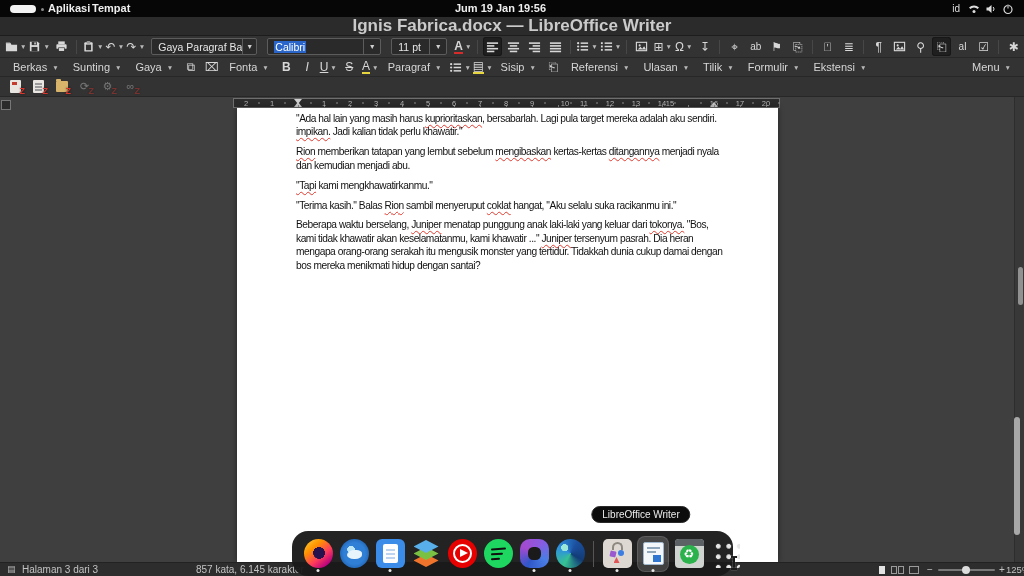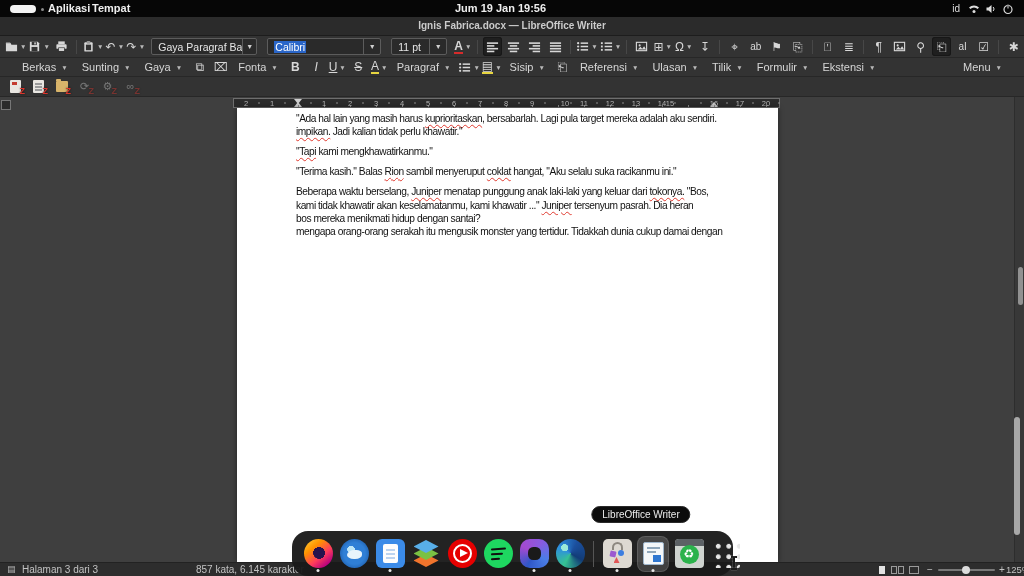--- a/index.html
+++ b/index.html
@@ -15,27 +15,27 @@
   .tb-menu{position:absolute;top:0;height:17px;line-height:17px;font-size:11px;font-weight:bold;color:#eee;padding:0 4px;}
   #tb-apps{left:44px;} #tb-places{left:88px;}
   #tb-clock{position:absolute;left:455px;top:0;height:17px;line-height:17px;font-size:11px;font-weight:bold;color:#eee;}
   #tb-kbd{position:absolute;right:64px;top:0;height:17px;line-height:17px;font-size:10px;color:#ddd;}
   .tb-ico{position:absolute;top:3px;width:12px;height:12px;}
   #tb-wifi{right:44px;} #tb-vol{right:27px;} #tb-power{right:10px;}
 
   
   #titlebar{position:absolute;left:0;top:17px;width:1024px;height:19px;background:#2b2b2b;
             border-bottom:1px solid #1d1d1d;box-sizing:border-box;}
-  #titlebar .t{display:block;text-align:center;line-height:18px;font-size:10px;font-weight:bold;color:#cbcbcb;}
+  #titlebar .t{display:block;text-align:center;line-height:18px;font-size:17px;font-weight:bold;color:#cbcbcb;}
 
   
   .bar{position:absolute;left:0;width:1024px;background:#333;box-sizing:border-box;
        display:flex;align-items:center;border-bottom:1px solid #272727;}
   #row1{top:36px;height:22px;padding:0 4px;}
-  #row2{top:58px;height:19px;padding:0 15px;}
+  #row2{top:58px;height:19px;padding:0 6px;}
   #row3{top:77px;height:20px;padding:0 4px;}
   .tbtn{height:19px;min-width:19px;display:flex;align-items:center;justify-content:center;
         border-radius:3px;color:#d8d8d8;font-size:12px;margin:0 1px;flex:0 0 auto;cursor:default;}
   .tbtn .g{line-height:1;}
   .tbtn.active{background:#1f1f1f;box-shadow:inset 0 0 0 1px #171717;}
   .drop{font-size:6.5px;color:#b9b9b9;margin-left:2px;}
   .sep{width:1px;height:14px;background:#474747;margin:0 4px;flex:0 0 auto;}
   .spacer{flex:1 1 auto;}
   .combo{height:17px;background:#2a2a2a;border:1px solid #5c5c5c;border-radius:2px;margin:0 5px;
          display:flex;align-items:center;flex:0 0 auto;box-sizing:border-box;}
@@ -552,30 +552,34 @@
       <span class="dot" style="left: 519px;"></span>
       <span class="dot" style="left: 545px;"></span>
     </div>
   <div id="page">
     <div id="pagetext">
         <div class="para">
           <div class="line"><span>"Ada hal lain yang masih harus </span><span class="sp">kuprioritaskan</span><span>, bersabarlah. Lagi pula target mereka adalah aku sendiri.</span></div>
           <div class="line"><span class="sp">impikan.</span><span> Jadi kalian tidak perlu khawatir."</span></div>
         </div>
         <div class="para">
+          <div class="line"><span class="sp">Rion</span><span> memberikan tatapan yang lembut sebelum </span><span class="sp">mengibaskan</span><span> kertas-kertas </span><span class="sp">ditangannya</span><span> menjadi nyala</span></div>
+          <div class="line"><span>dan kemudian menjadi abu.</span></div>
+        </div>
+        <div class="para">
           <div class="line"><span class="sp">"Tapi</span><span> kami mengkhawatirkanmu."</span></div>
         </div>
         <div class="para">
           <div class="line"><span>"Terima kasih." Balas </span><span class="sp">Rion</span><span> sambil menyeruput </span><span class="sp">coklat</span><span> hangat, "Aku selalu suka racikanmu ini."</span></div>
         </div>
         <div class="para">
           <div class="line"><span>Beberapa waktu berselang, </span><span class="sp">Juniper</span><span> menatap punggung anak laki-laki yang keluar dari </span><span class="sp">tokonya.</span><span> "Bos,</span></div>
           <div class="line"><span>kami tidak khawatir akan keselamatanmu, kami khawatir ..." </span><span class="sp">Juniper</span><span> tersenyum pasrah. Dia heran</span></div>
+          <div class="line"><span>mengapa orang-orang serakah itu mengusik monster yang tertidur. Tidakkah dunia cukup damai dengan</span></div>
           <div class="line"><span>bos mereka menikmati hidup dengan santai?</span></div>
-          <div class="line"><span>mengapa orang-orang serakah itu mengusik monster yang tertidur. Tidakkah dunia cukup damai dengan</span></div>
         </div>
       </div>
   </div>
   <div id="vscroll">
     <div id="vthumb-a"></div>
     <div id="vthumb-b"></div>
   </div>
 </div>
 
 <div id="statusbar">

